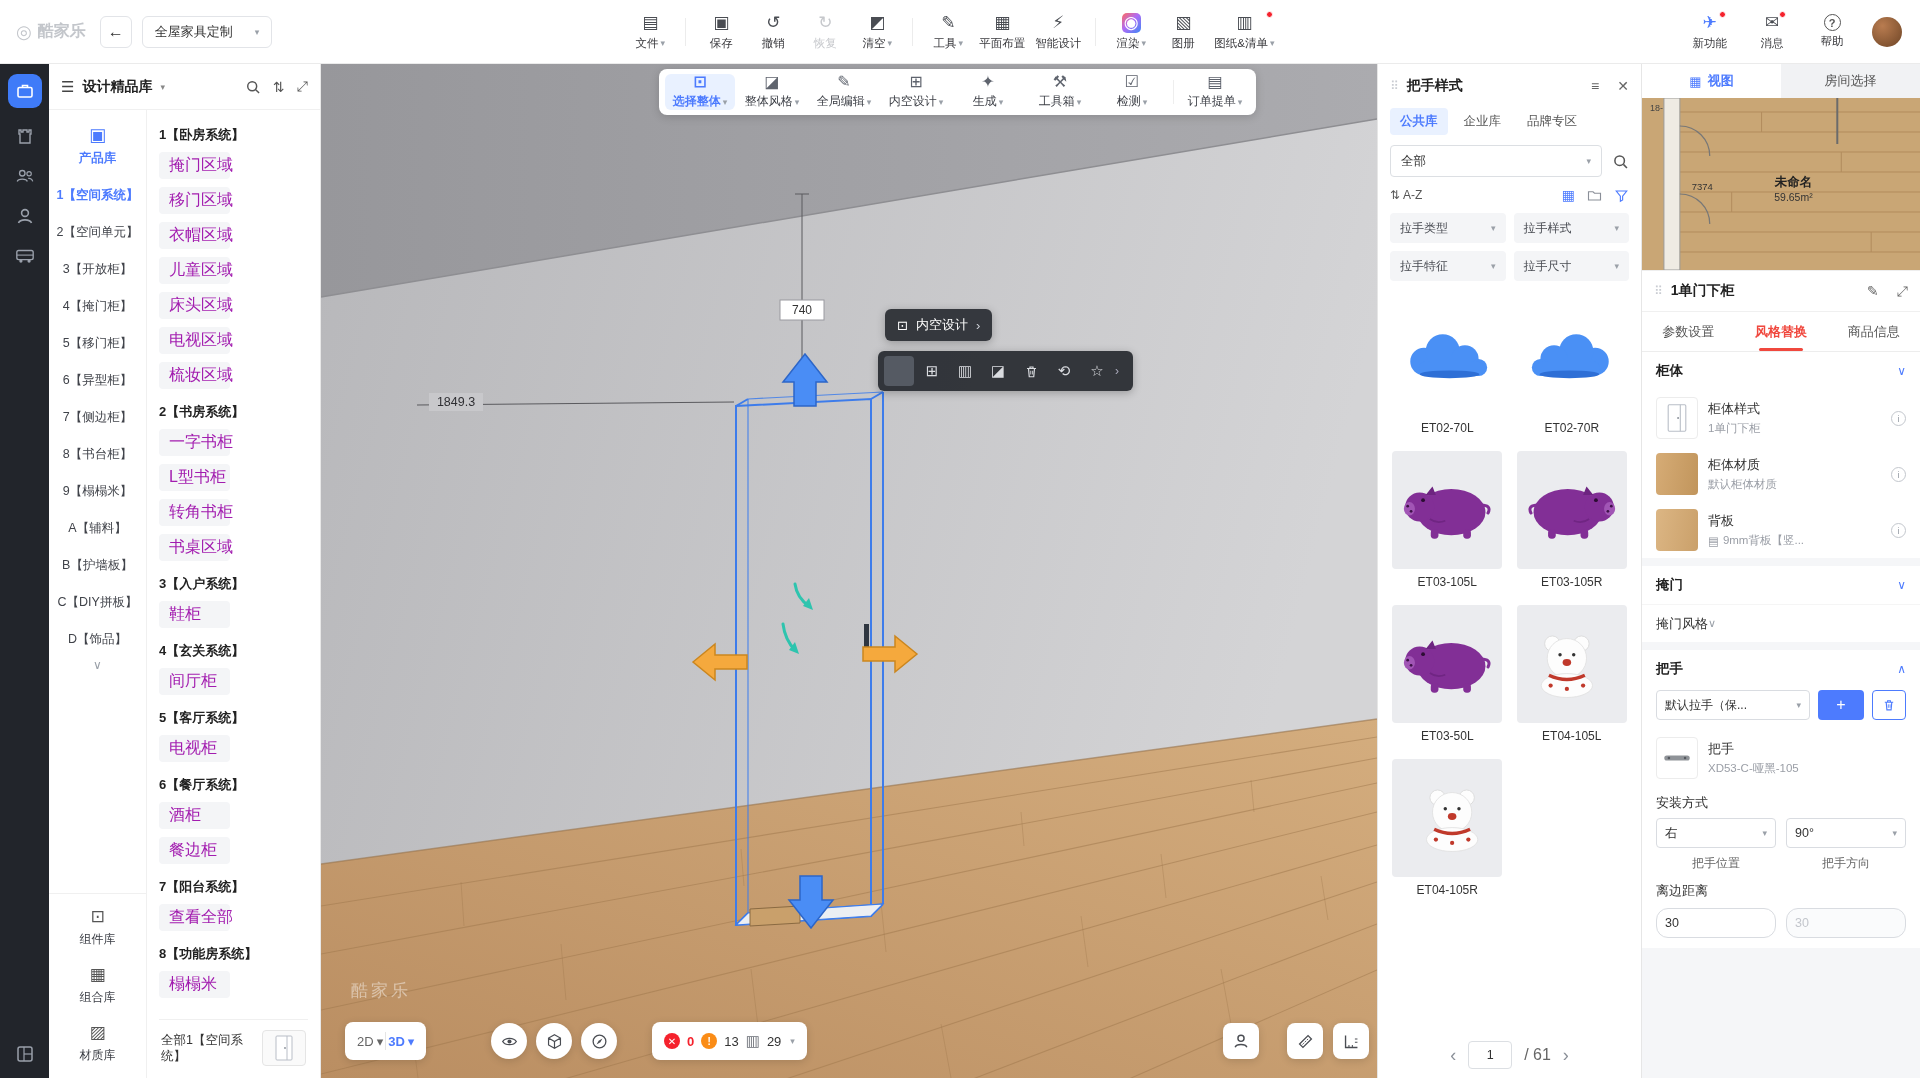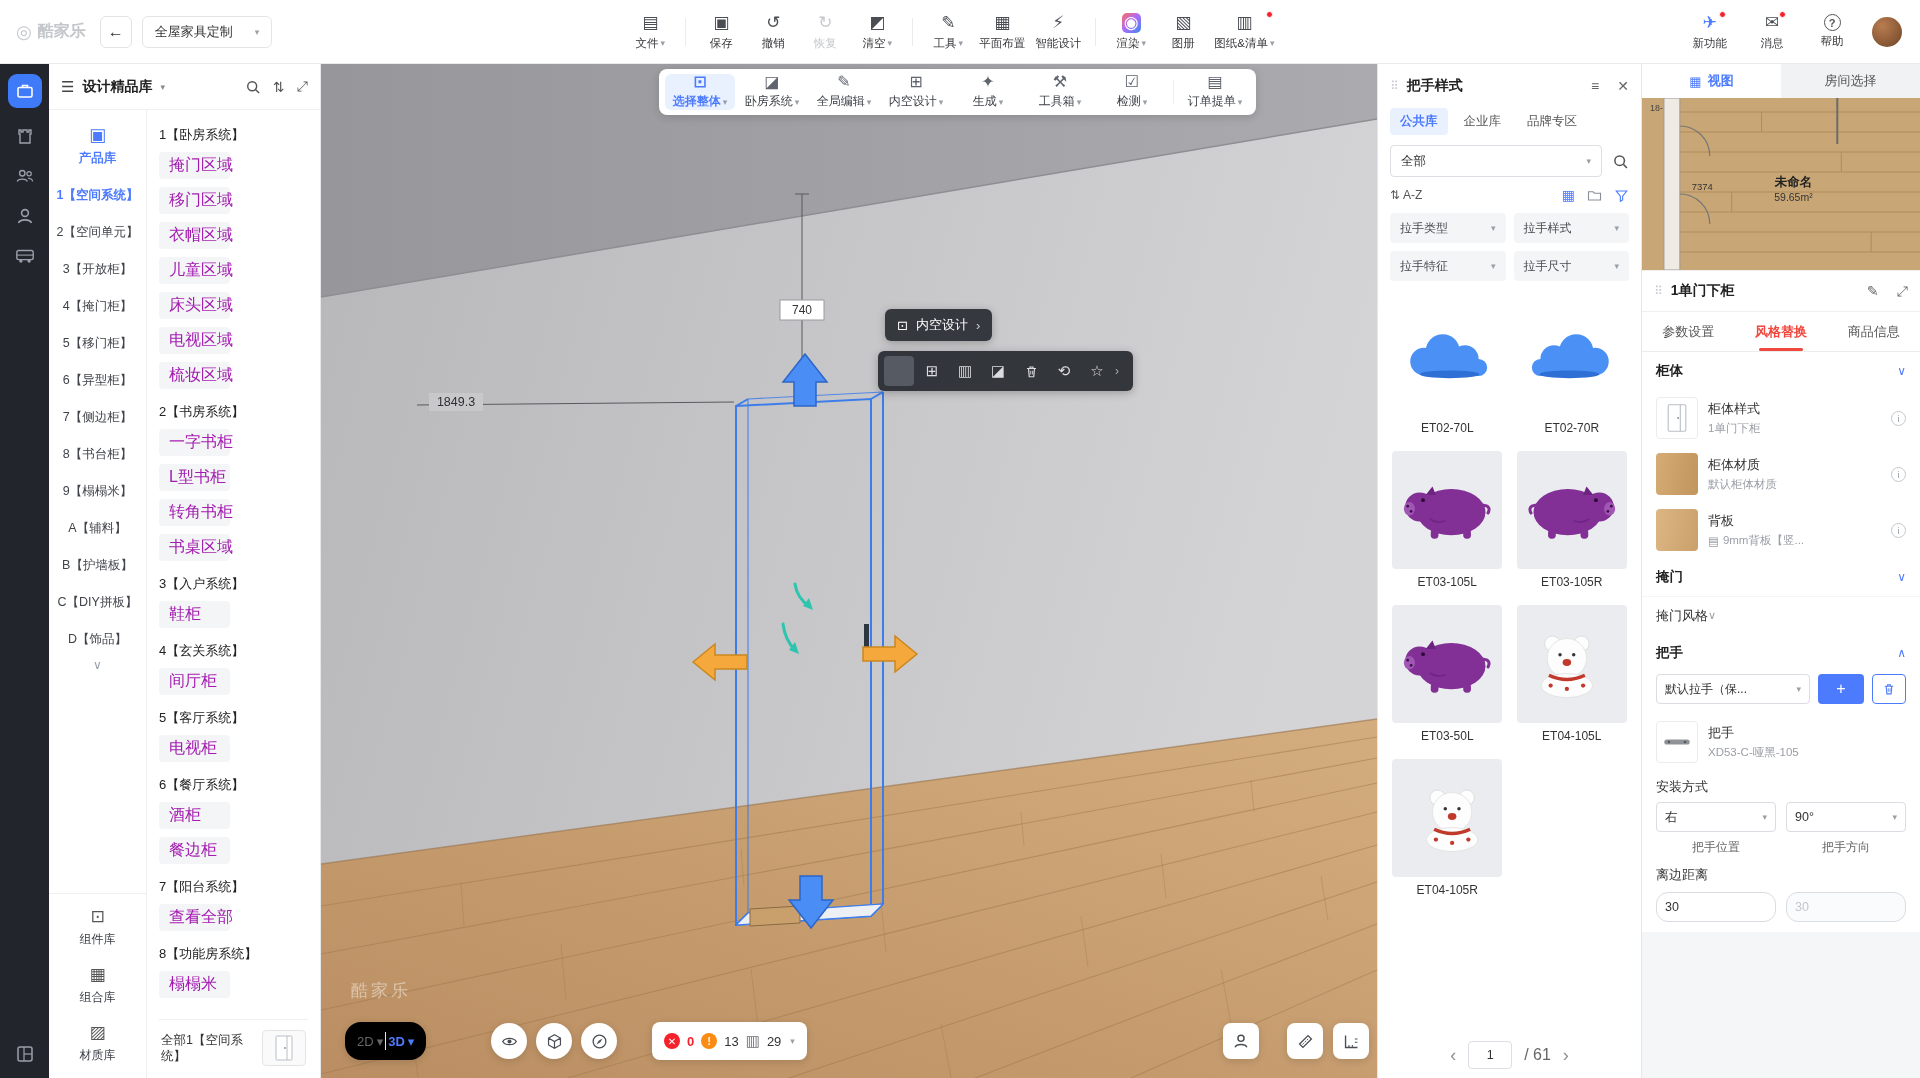--- a/index.html
+++ b/index.html
@@ -50,21 +50,21 @@
 .plib .plabel{font-size:12.5px;font-weight:bold}
 .cat{width:100%;height:37px;display:flex;align-items:center;justify-content:center;text-align:center;font-size:12.5px;color:#40434a;line-height:1.15;padding:0 6px;cursor:pointer}
 .cat.active{color:#4d7bfe;font-weight:bold}
 .cat-collapse{height:24px;color:#9aa0a8;font-size:12px;cursor:pointer}
 .pa-bottom{margin-top:auto;width:100%;border-top:1px solid #f0f0f0;padding:12px 0 14px;display:flex;flex-direction:column;gap:16px;align-items:center}
 .pa-tab{display:flex;flex-direction:column;align-items:center;gap:4px;color:#3a3d44;font-size:12px;cursor:pointer}
 .pa-tab .picon{font-size:17px;color:#555}
 
 .panel-b{flex:1;min-width:0;padding:10px 12px 0;display:flex;flex-direction:column;overflow:hidden}
 .grp{margin-bottom:8px}
-.grp-title{font-size:13px;font-weight:normal;color:#222;margin:6px 0 8px}
+.grp-title{font-size:13px;font-weight:bold;color:#222;margin:6px 0 8px}
 .grp-items{display:flex;flex-wrap:wrap;gap:8px}
 .chip{width:71px;height:27px;background:#f4f5f7;border-radius:4px;font-size:16px;color:#a21caf;display:flex;align-items:center;padding-left:10px;cursor:pointer;white-space:nowrap}
 .pb-footer{margin-top:auto;border-top:1px solid #f0f0f0;padding:10px 2px 12px;display:flex;align-items:center;gap:19px;cursor:pointer}
 .pb-footer .txt{font-size:12.5px;color:#333;width:86px;line-height:1.3}
 .pb-thumb{width:46px;height:36px;border:1px solid #e5e5e5;border-radius:4px;display:flex;align-items:center;justify-content:center;background:#fafafa}
 .pb-thumb svg{width:20px;height:28px}
 
 .canvas{position:relative;flex:1;min-width:0;background:#c6c6c9;overflow:hidden}
 .scene{position:absolute;inset:0;width:100%;height:100%}
 .mode-bar{position:absolute;top:5px;left:338px;background:#fff;border-radius:8px;box-shadow:0 2px 10px rgba(0,0,0,.16);display:flex;align-items:stretch;padding:5px 6px;gap:2px;z-index:10}
@@ -76,21 +76,21 @@
 .mode-div{width:1px;background:#eee;margin:6px 4px}
 .ctx-btn{position:absolute;left:564px;top:245px;background:rgba(42,45,51,.93);color:#fff;border-radius:6px;padding:7px 12px;display:flex;align-items:center;gap:8px;font-size:13px;cursor:pointer;box-shadow:0 2px 8px rgba(0,0,0,.25);z-index:9}
 .ctx-btn .gico{font-size:13px}
 .ctx-btn .arr{font-size:13px;color:#cfd2d8}
 .ctx-bar{position:absolute;left:557px;top:287px;background:rgba(42,45,51,.95);border-radius:6px;height:40px;display:flex;align-items:center;padding:0 6px;gap:3px;color:#dadce0;box-shadow:0 2px 8px rgba(0,0,0,.25);z-index:9}
 .cbtn{width:30px;height:30px;display:flex;align-items:center;justify-content:center;font-size:15px;border-radius:4px;cursor:pointer}
 .cbtn.active{background:#555a63;color:#fff}
 .cbtn svg{width:15px;height:15px}
 .cbtn-more{width:12px;font-size:12px;color:#aab;cursor:pointer}
 .watermark{position:absolute;left:30px;bottom:76px;color:rgba(255,255,255,.45);font-size:17px;letter-spacing:3px;z-index:3}
-.view-pill{position:absolute;left:24px;bottom:18px;height:38px;background:#000000;border-radius:16px;box-shadow:0 2px 8px rgba(0,0,0,.14);display:flex;align-items:center;padding:0 12px;gap:2px;z-index:10}
+.view-pill{position:absolute;left:24px;bottom:18px;height:38px;background:#ffffff;border-radius:8px;box-shadow:0 2px 8px rgba(0,0,0,.14);display:flex;align-items:center;padding:0 12px;gap:2px;z-index:10}
 .view-pill .vd{font-size:13px;color:#666;display:flex;align-items:center;gap:3px;cursor:pointer}
 .view-pill .vd.active{color:#4d7bfe;font-weight:bold}
 .view-pill .vsep{width:1px;height:18px;background:#e5e5e5}
 .circle-btns{position:absolute;left:170px;bottom:19px;display:flex;gap:9px;z-index:10}
 .cirbtn{width:36px;height:36px;border-radius:50%;background:#fff;box-shadow:0 2px 8px rgba(0,0,0,.14);display:flex;align-items:center;justify-content:center;color:#4a4d53;cursor:pointer}
 .cirbtn svg{width:17px;height:17px}
 .status-pill{position:absolute;left:331px;bottom:18px;height:38px;background:#fff;border-radius:8px;box-shadow:0 2px 8px rgba(0,0,0,.14);display:flex;align-items:center;padding:0 12px;gap:7px;z-index:10;cursor:pointer}
 .badge-circ{width:16px;height:16px;border-radius:50%;color:#fff;font-size:10px;display:flex;align-items:center;justify-content:center;font-weight:bold}
 .bc-red{background:#f5222d}.bc-org{background:#fa8c16}
 .st-num{font-size:13px;color:#333}
@@ -145,21 +145,21 @@
 .rp-minimap{height:172px;flex:none;position:relative}
 .rp-minimap svg{position:absolute;inset:0;width:100%;height:100%}
 .rp-title{height:42px;flex:none;display:flex;align-items:center;gap:8px;padding:0 12px;border-top:1px solid #eee;border-bottom:1px solid #f0f0f0}
 .rp-title .drag{color:#c9ccd2;font-size:12px}
 .rp-title .t{font-size:14px;font-weight:bold;color:#222;flex:1}
 .rp-title .ico{color:#666;font-size:14px;margin-left:10px;cursor:pointer}
 .rp-dtabs{display:flex;height:40px;flex:none;border-bottom:1px solid #ededed}
 .dtab{flex:1;display:flex;align-items:center;justify-content:center;font-size:13px;color:#555;position:relative;cursor:pointer}
 .dtab.active{color:#f0483e;font-weight:bold}
 .dtab.active::after{content:"";position:absolute;bottom:0;left:50%;margin-left:-22px;width:44px;height:3px;background:#f0483e;border-radius:2px}
-.rp-body{flex:1;min-height:0;overflow:hidden;background:#f5f6f8;display:flex;flex-direction:column;}
+.rp-body{flex:1;min-height:0;overflow:hidden;background:#f5f6f8;display:flex;flex-direction:column;gap:8px}
 .sect{background:#fff}
 .sect-head{height:38px;display:flex;align-items:center;justify-content:space-between;padding:0 14px;font-size:13.5px;font-weight:bold;color:#222;cursor:pointer}
 .sect-head .chev{color:#4d7bfe;font-size:12px;font-weight:normal}
 .item{display:flex;align-items:center;gap:10px;padding:7px 14px}
 .thumb{width:42px;height:42px;border:1px solid #ececec;border-radius:4px;display:flex;align-items:center;justify-content:center;background:#fff;flex:none}
 .thumb.wood{background:linear-gradient(100deg,#d6ac76,#c1955c);border:none}
 .thumb.wood2{background:linear-gradient(100deg,#dcb684,#caa06a);border:none}
 .thumb svg{width:22px;height:30px}
 .thumb .hb{width:34px;height:34px}
 .item-col{flex:1;min-width:0;display:flex;flex-direction:column;gap:3px}
@@ -660,21 +660,21 @@
       <div class="mode active">
         <span class="micon">⊡</span>
         <span class="mlabel">
             <span>选择整体</span>
             <span class="caret">▾</span>
           </span>
       </div>
       <div class="mode">
         <span class="micon">◪</span>
         <span class="mlabel">
-            <span>卧房系统</span>
+            <span>整体风格</span>
             <span class="caret">▾</span>
           </span>
       </div>
       <div class="mode">
         <span class="micon">✎</span>
         <span class="mlabel">
             <span>全局编辑</span>
             <span class="caret">▾</span>
           </span>
       </div>

